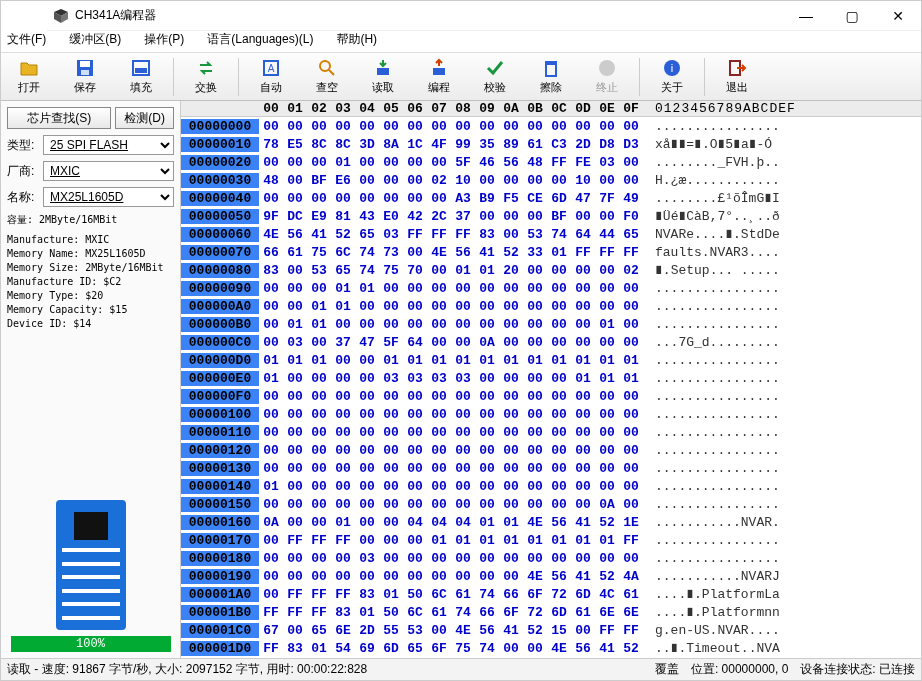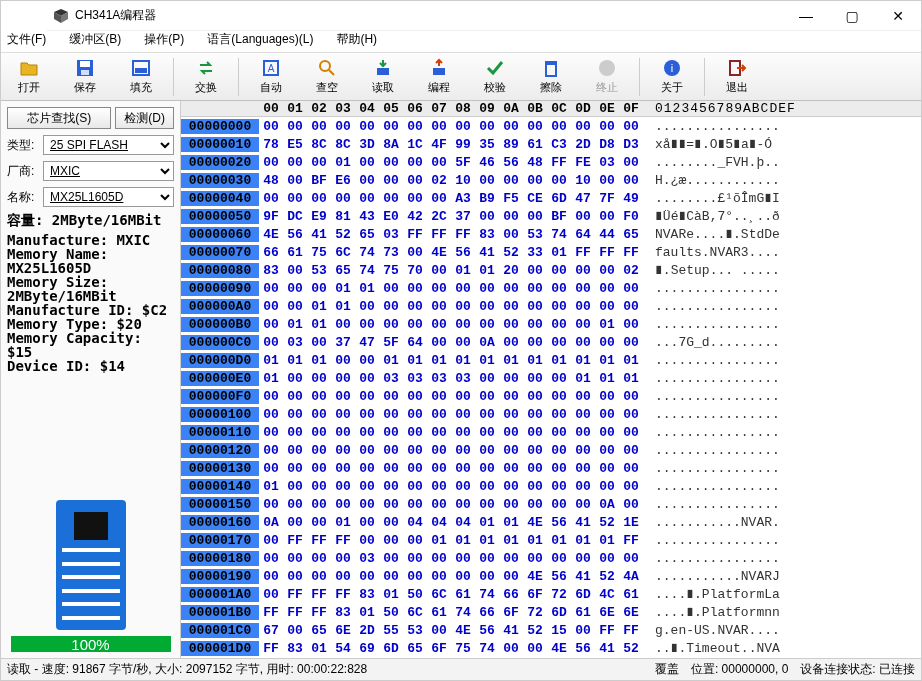--- a/index.html
+++ b/index.html
@@ -14,27 +14,27 @@
 .toolbtn { display: flex; flex-direction: column; align-items: center; justify-content: center; width: 56px; height: 46px; font-size: 11px; gap: 2px; }
 .toolbtn .tico { width: 20px; height: 20px; display:flex; align-items:center; justify-content:center; }
 .toolbtn.disabled { color: #999; }
 .tsep { width: 1px; height: 38px; background: #ccc; margin: 0 4px; }
 .body { flex: 1; display: flex; overflow: hidden; }
 .leftpanel { width: 180px; border-right: 1px solid #ccc; display: flex; flex-direction: column; padding: 6px; gap: 6px; background: #fafafa; }
 .row { display: flex; align-items: center; gap: 4px; }
 .row label { width: 32px; font-size: 12px; }
 .row select, .row input { flex: 1; font-size: 12px; height: 20px; border: 1px solid #999; background: #fff; padding: 0 2px; text-decoration: underline; }
 .btn { font-size: 12px; height: 22px; padding: 0 8px; border: 1px solid #888; background: linear-gradient(#fff,#e8e8e8); }
-.info { font-family: Consolas, monospace; font-size: 14px; line-height: 14px; white-space: pre-wrap; font-weight: bold; }
+.info { font-family: Consolas, monospace; font-size: 10px; line-height: 14px; white-space: pre-wrap; }
 .chipwrap { flex: 1; display: flex; flex-direction: column; align-items: center; justify-content: flex-end; gap: 6px; }
 .chip { width: 70px; height: 130px; background: #1a6fd8; border-radius: 4px; position: relative; }
 .chip::before { content: ""; position: absolute; top: 12px; left: 18px; width: 34px; height: 28px; background: #111; }
 .pins { position: absolute; top: 48px; left: 6px; right: 6px; bottom: 10px; display: flex; flex-direction: column; justify-content: space-between; }
 .pins div { height: 4px; background: #fff; }
-.progress { width: 160px; height: 16px; background: #0a3; color: #fff; font-size: 15px; display: flex; align-items: center; justify-content: center; }
+.progress { width: 160px; height: 16px; background: #0a3; color: #fff; font-size: 12px; display: flex; align-items: center; justify-content: center; font-family: Liberation Mono, monospace; }
 .hexarea { flex: 1; overflow: auto; font-family: Consolas, "Courier New", monospace; font-size: 13px; background: #fff; }
 .hexhdr { display: flex; background: #ececec; border-bottom: 1px solid #ccc; position: sticky; top: 0; }
 .hexhdr .addrcol { width: 78px; }
 .hexhdr .bytecols { display: flex; }
 .hexhdr .bytecols span { width: 24px; text-align: center; font-weight: bold; }
 .hexhdr .asccol { padding-left: 12px; font-weight: normal; letter-spacing: 1px; }
 .hexrow { display: flex; height: 18px; align-items: center; }
 .hexrow .addr { width: 78px; background: #3b82f6; text-align: center; font-weight: bold; color: #000; }
 .hexrow .bytes { display: flex; }
 .hexrow .bytes span { width: 24px; text-align: center; color: #0000cc; font-weight: bold; }

